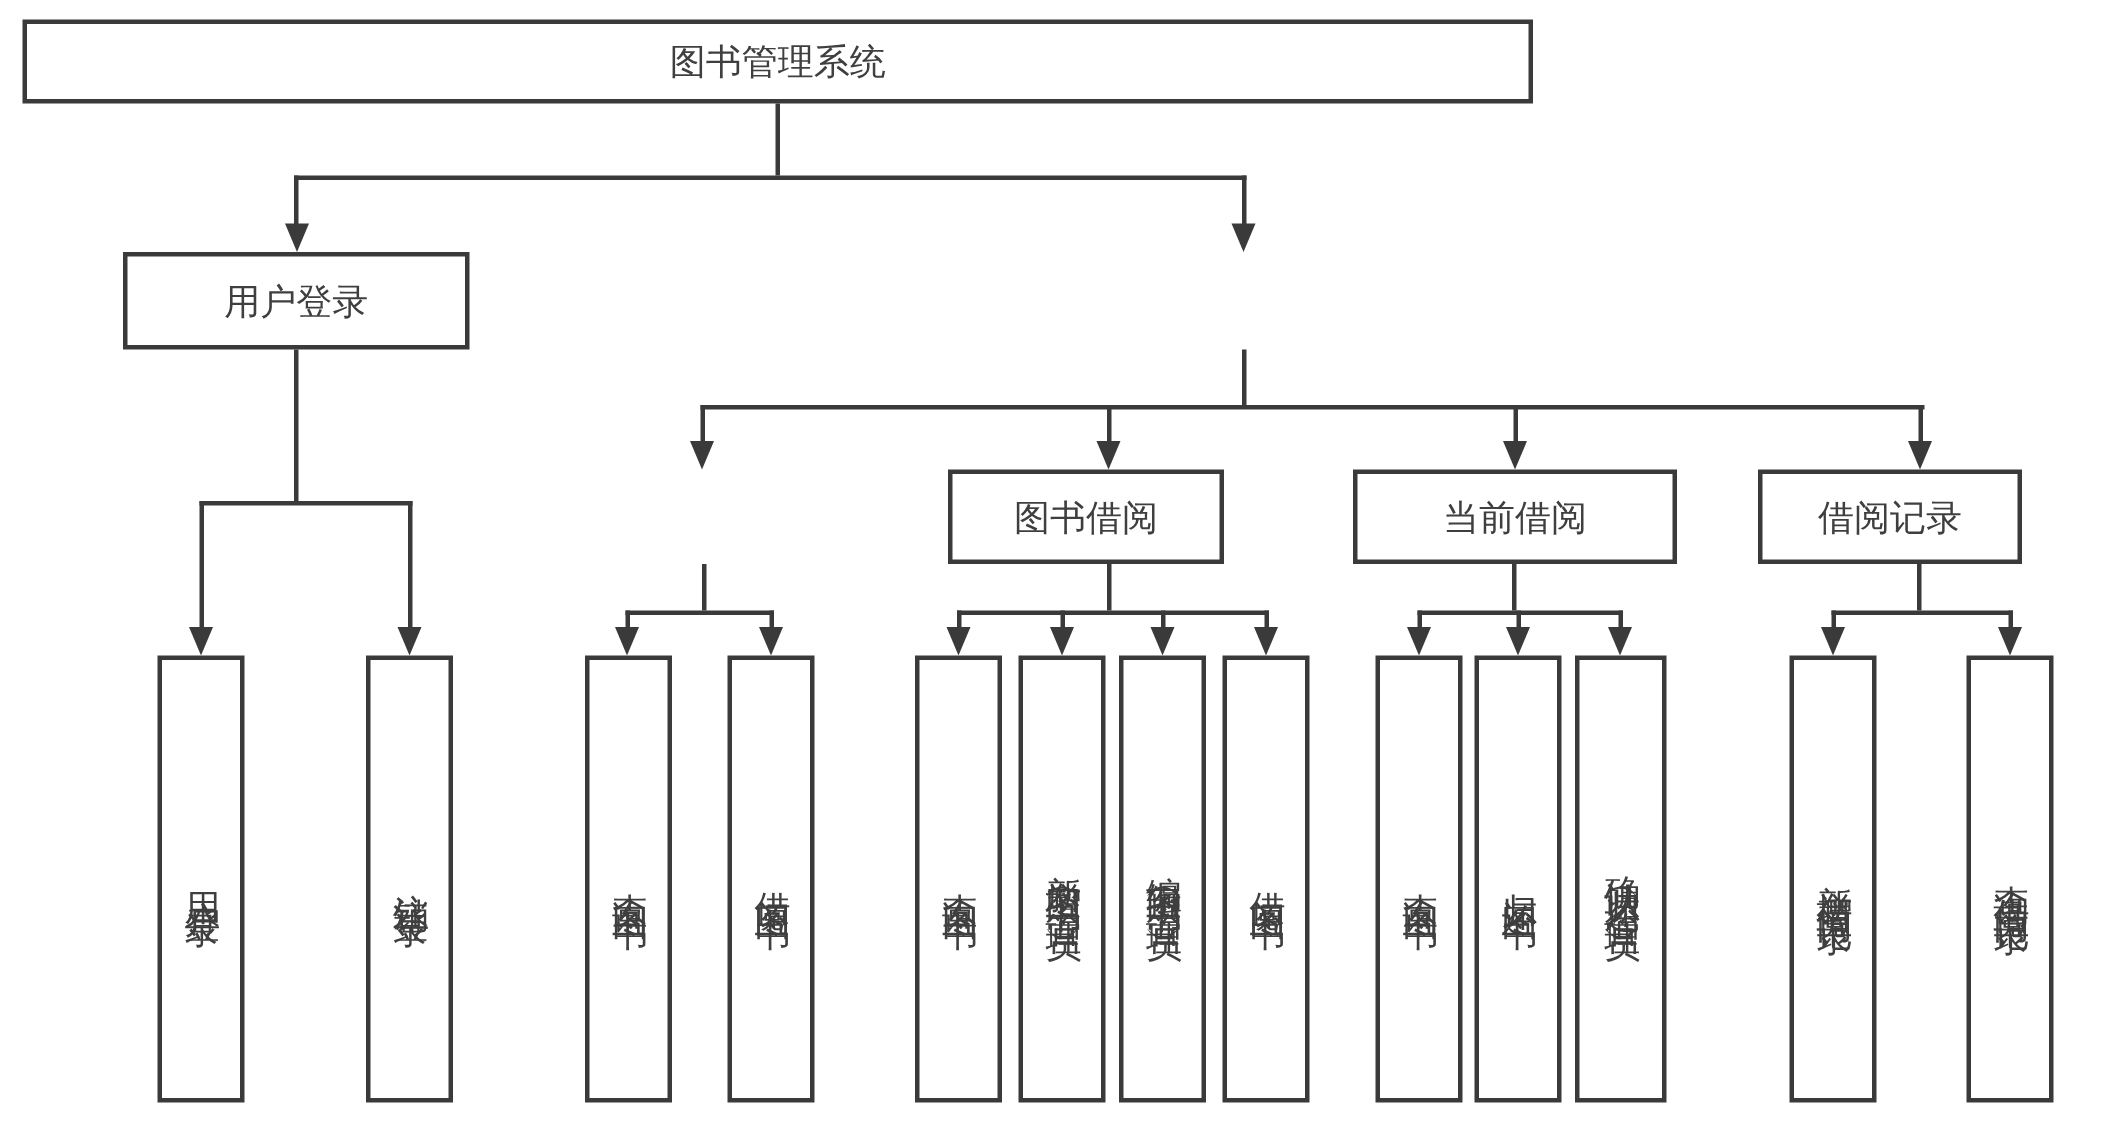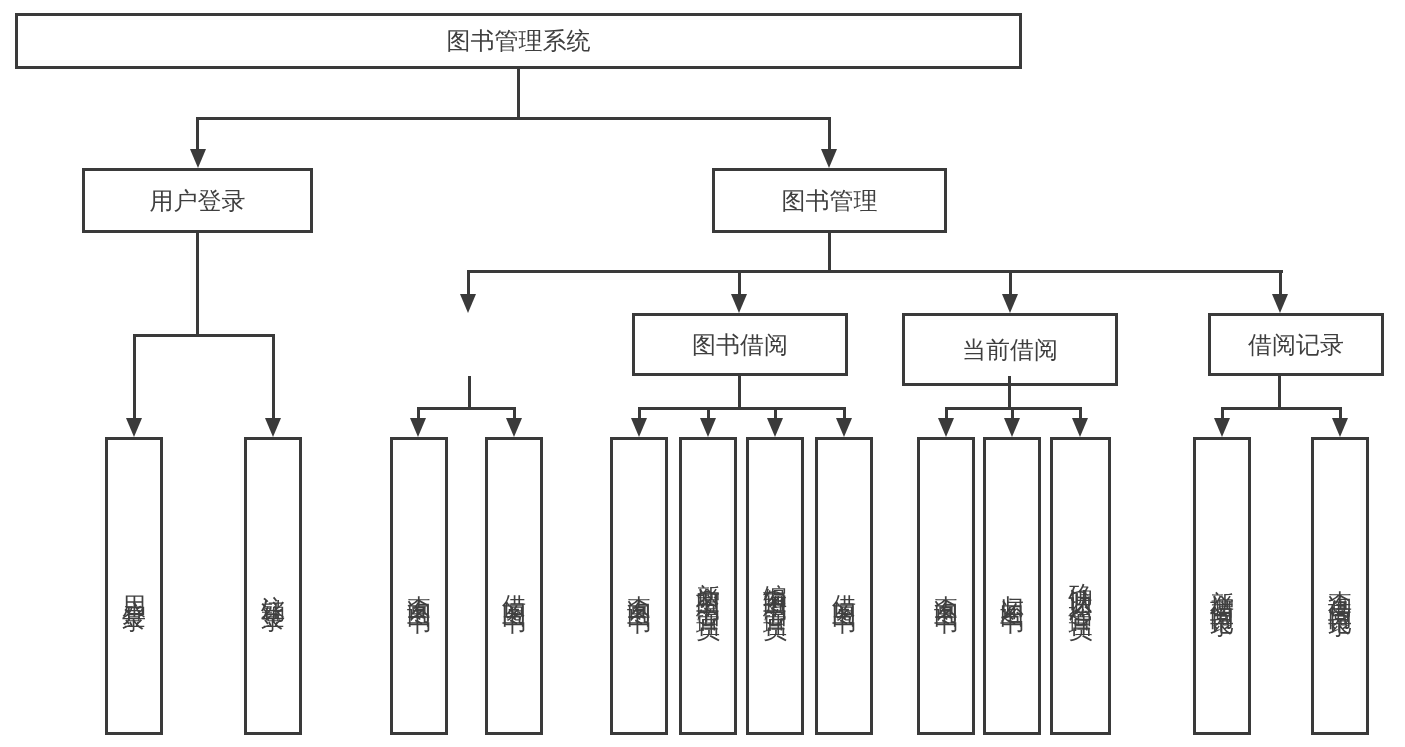--- a/index.html
+++ b/index.html
@@ -49,49 +49,46 @@
   <div class="vline" style="left:517px;top:69px;height:48px;"></div>
   <div class="hline" style="left:196px;top:117px;width:635px;"></div>
   <div class="vline" style="left:196px;top:117px;height:34px;"></div>
   <div class="arrow" style="left:190px;top:149px;"></div>
   <div class="vline" style="left:828px;top:117px;height:34px;"></div>
   <div class="arrow" style="left:821px;top:149px;"></div>
 
   <div class="box" style="left:82px;top:168px;width:231px;height:65px;">
     <span class="lbl">用户登录</span>
   </div>
-  <div class="box" style="left:712px;top:168px;width:235px;height:65px;">
-    <span class="lbl">图书管理</span>
-  </div>
 
   <div class="vline" style="left:196px;top:233px;height:101px;"></div>
   <div class="hline" style="left:133px;top:334px;width:142px;"></div>
   <div class="vline" style="left:133px;top:334px;height:86px;"></div>
   <div class="arrow" style="left:126px;top:418px;"></div>
   <div class="vline" style="left:272px;top:334px;height:86px;"></div>
   <div class="arrow" style="left:265px;top:418px;"></div>
 
   <div class="vline" style="left:828px;top:233px;height:37px;"></div>
   <div class="hline" style="left:467px;top:270px;width:816px;"></div>
   <div class="vline" style="left:467px;top:270px;height:27px;"></div>
   <div class="arrow" style="left:460px;top:294px;"></div>
   <div class="vline" style="left:738px;top:270px;height:27px;"></div>
   <div class="arrow" style="left:731px;top:294px;"></div>
   <div class="vline" style="left:1009px;top:270px;height:27px;"></div>
   <div class="arrow" style="left:1002px;top:294px;"></div>
   <div class="vline" style="left:1279px;top:270px;height:27px;"></div>
   <div class="arrow" style="left:1272px;top:294px;"></div>
 
-  <div class="box" style="left:632px;top:313px;width:216px;height:63px;">
+  <div class="box" style="left:632px;top:313px;width:184px;height:63px;">
     <span class="lbl">图书借阅</span>
   </div>
-  <div class="box" style="left:902px;top:313px;width:216px;height:73px;">
+  <div class="box" style="left:902px;top:313px;width:216px;height:63px;">
     <span class="lbl">当前借阅</span>
   </div>
-  <div class="box" style="left:1208px;top:313px;width:176px;height:63px;">
+  <div class="box" style="left:1172px;top:313px;width:176px;height:63px;">
     <span class="lbl">借阅记录</span>
   </div>
 
   <div class="vline" style="left:468px;top:376px;height:31px;"></div>
   <div class="hline" style="left:417px;top:407px;width:99px;"></div>
   <div class="vline" style="left:417px;top:407px;height:14px;"></div>
   <div class="arrow" style="left:410px;top:418px;"></div>
   <div class="vline" style="left:513px;top:407px;height:14px;"></div>
   <div class="arrow" style="left:506px;top:418px;"></div>
 

